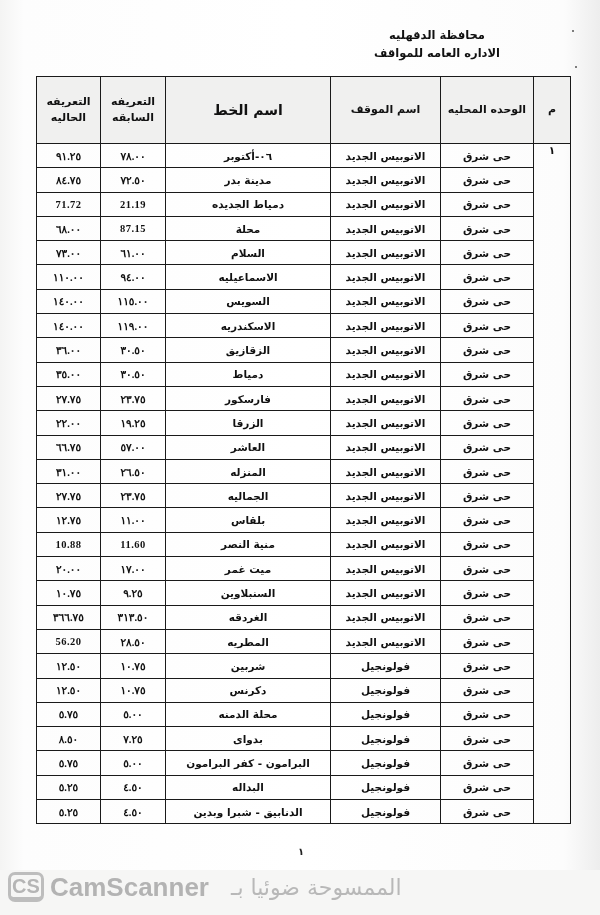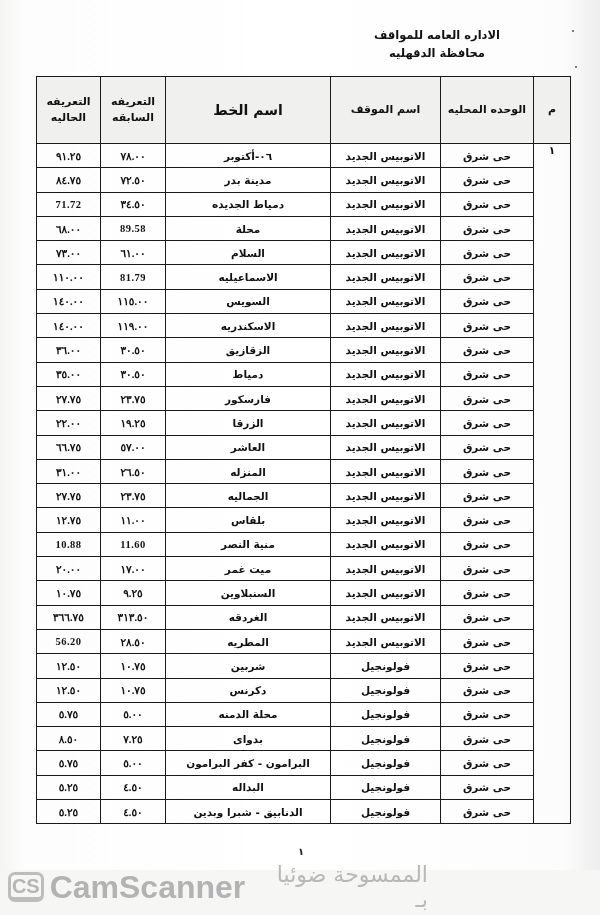--- a/index.html
+++ b/index.html
@@ -47,33 +47,33 @@
   .watermark {
     position:absolute; left:8px; top:868px; height:38px; width:420px;
     display:flex; align-items:center; gap:6px; color:#b5b5b5;
   }
   .cs-logo {
     width:36px; height:30px; border:3px solid #bdbdbd; border-radius:7px;
     display:flex; align-items:center; justify-content:center;
     font-family:"Liberation Sans", sans-serif; font-size:20px; font-weight:bold; color:#b5b5b5;
     box-sizing:border-box; border-bottom-width:5px;
   }
-  .cs-brand { font-family:"Liberation Sans", sans-serif; font-size:32px; font-weight:bold; color:#b3b3b3; }
-  .cs-arabic { font-family:"DejaVu Sans", sans-serif; font-size:22px; color:#b8b8b8; direction:rtl; margin-left:8px; }
+  .cs-brand { font-family:"Liberation Sans", sans-serif; font-size:26px; font-weight:bold; color:#b3b3b3; }
+  .cs-arabic { font-family:"DejaVu Sans", sans-serif; font-size:22px; color:#b8b8b8; direction:rtl; margin-left:16px; }
 </style>
 </head>
 <body>
 
 <div class="page">
   <span class="dot" style="left:572px;top:30px;"></span>
   <span class="dot" style="left:575px;top:66px;"></span>
 
   <div class="header-lines">
+    <div>محافظة الدقهليه</div>
     <div>الاداره العامه للمواقف</div>
-    <div>محافظة الدقهليه</div>
   </div>
 
   <table class="fares">
     <colgroup>
       <col class="c-serial">
         <col class="c-unit">
         <col class="c-stop">
         <col class="c-line">
         <col class="c-prev">
         <col class="c-curr">
@@ -101,42 +101,42 @@
           <td>حى شرق</td>
           <td>الاتوبيس الجديد</td>
           <td>مدينة بدر</td>
           <td class="num">٧٢.٥٠</td>
           <td class="num">٨٤.٧٥</td>
         </tr>
         <tr>
           <td>حى شرق</td>
           <td>الاتوبيس الجديد</td>
           <td>دمياط الجديده</td>
-          <td class="num">٣٤.٥٠</td>
+          <td class="num">21.19</td>
           <td class="num">71.72</td>
         </tr>
         <tr>
           <td>حى شرق</td>
           <td>الاتوبيس الجديد</td>
           <td>محلة</td>
-          <td class="num">89.58</td>
+          <td class="num">87.15</td>
           <td class="num">٦٨.٠٠</td>
         </tr>
         <tr>
           <td>حى شرق</td>
           <td>الاتوبيس الجديد</td>
           <td>السلام</td>
           <td class="num">٦١.٠٠</td>
           <td class="num">٧٣.٠٠</td>
         </tr>
         <tr>
           <td>حى شرق</td>
           <td>الاتوبيس الجديد</td>
           <td>الاسماعيليه</td>
-          <td class="num">81.79</td>
+          <td class="num">٩٤.٠٠</td>
           <td class="num">١١٠.٠٠</td>
         </tr>
         <tr>
           <td>حى شرق</td>
           <td>الاتوبيس الجديد</td>
           <td>السويس</td>
           <td class="num">١١٥.٠٠</td>
           <td class="num">١٤٠.٠٠</td>
         </tr>
         <tr>

